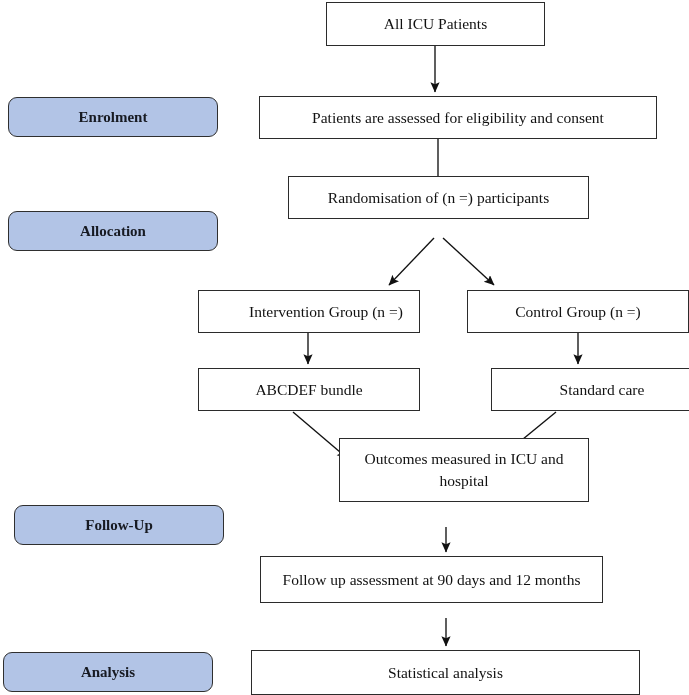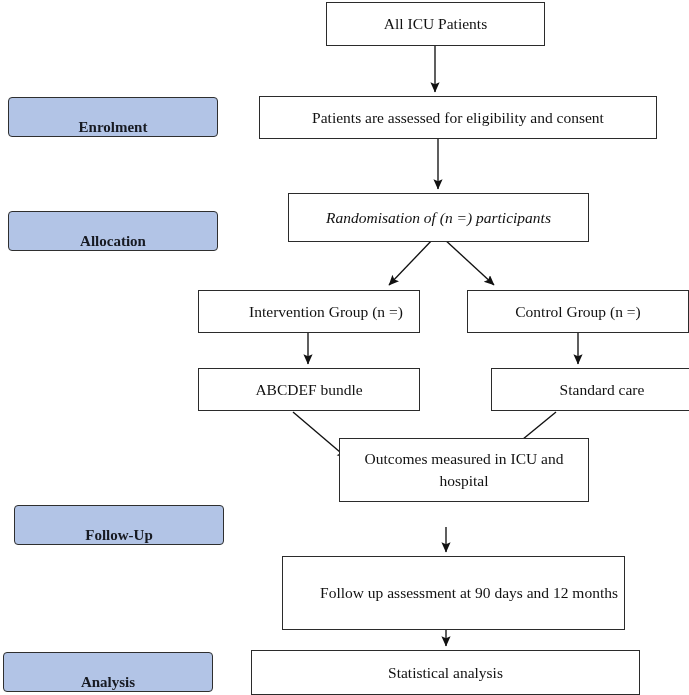--- a/index.html
+++ b/index.html
@@ -37,23 +37,23 @@
     color: #111111;
     line-height: 1.42;
     padding: 2px 6px;
     z-index: 2;
   }
   .stage {
     position: absolute;
     box-sizing: border-box;
     background: #b2c4e6;
     border: 1.6px solid #2f2f2f;
-    border-radius: 4px;
+    border-radius: 9px;
     display: flex;
-    align-items: flex-end;
+    align-items: center;
     justify-content: center;
     text-align: center;
     font-family: "Liberation Serif", "DejaVu Serif", serif;
     font-weight: bold;
     font-size: 15px;
     color: #171a22;
     z-index: 2;
   }
 </style>
 </head>
@@ -95,39 +95,39 @@
         <span>Analysis</span>
       </div>
     </div>
   <div id="node-layer">
       <div class="node" style="left: 326px; top: 2px; width: 219px; height: 44px;">
         <span>All ICU Patients</span>
       </div>
       <div class="node" style="left: 259px; top: 96px; width: 398px; height: 43px;">
         <span>Patients are assessed for eligibility and consent</span>
       </div>
-      <div class="node" style="left: 288px; top: 193px; width: 301px; height: 49px; font-style: italic;">
+      <div class="node" style="left: 288px; top: 176px; width: 301px; height: 43px;">
         <span>Randomisation of (n =) participants</span>
       </div>
       <div class="node" style="left: 198px; top: 290px; width: 222px; height: 43px; padding-left: 40px;">
         <span>Intervention Group (n  =)</span>
       </div>
       <div class="node" style="left: 467px; top: 290px; width: 222px; height: 43px;">
         <span>Control Group (n  =)</span>
       </div>
       <div class="node" style="left: 198px; top: 368px; width: 222px; height: 43px;">
         <span>ABCDEF bundle</span>
       </div>
       <div class="node" style="left: 491px; top: 368px; width: 222px; height: 43px;">
         <span>Standard care</span>
       </div>
       <div class="node" style="left: 295px; top: 438px; width: 250px; height: 64px; margin-left: 44px;">
         <span>Outcomes measured in ICU and hospital</span>
       </div>
-      <div class="node" style="left: 282px; top: 556px; width: 343px; height: 74px; justify-content: flex-end;">
+      <div class="node" style="left: 260px; top: 556px; width: 343px; height: 47px;">
         <span>Follow up assessment at 90 days and 12 months</span>
       </div>
       <div class="node" style="left: 251px; top: 650px; width: 389px; height: 45px;">
         <span>Statistical analysis</span>
       </div>
     </div>
 
 </div>
 
 </body></html>

